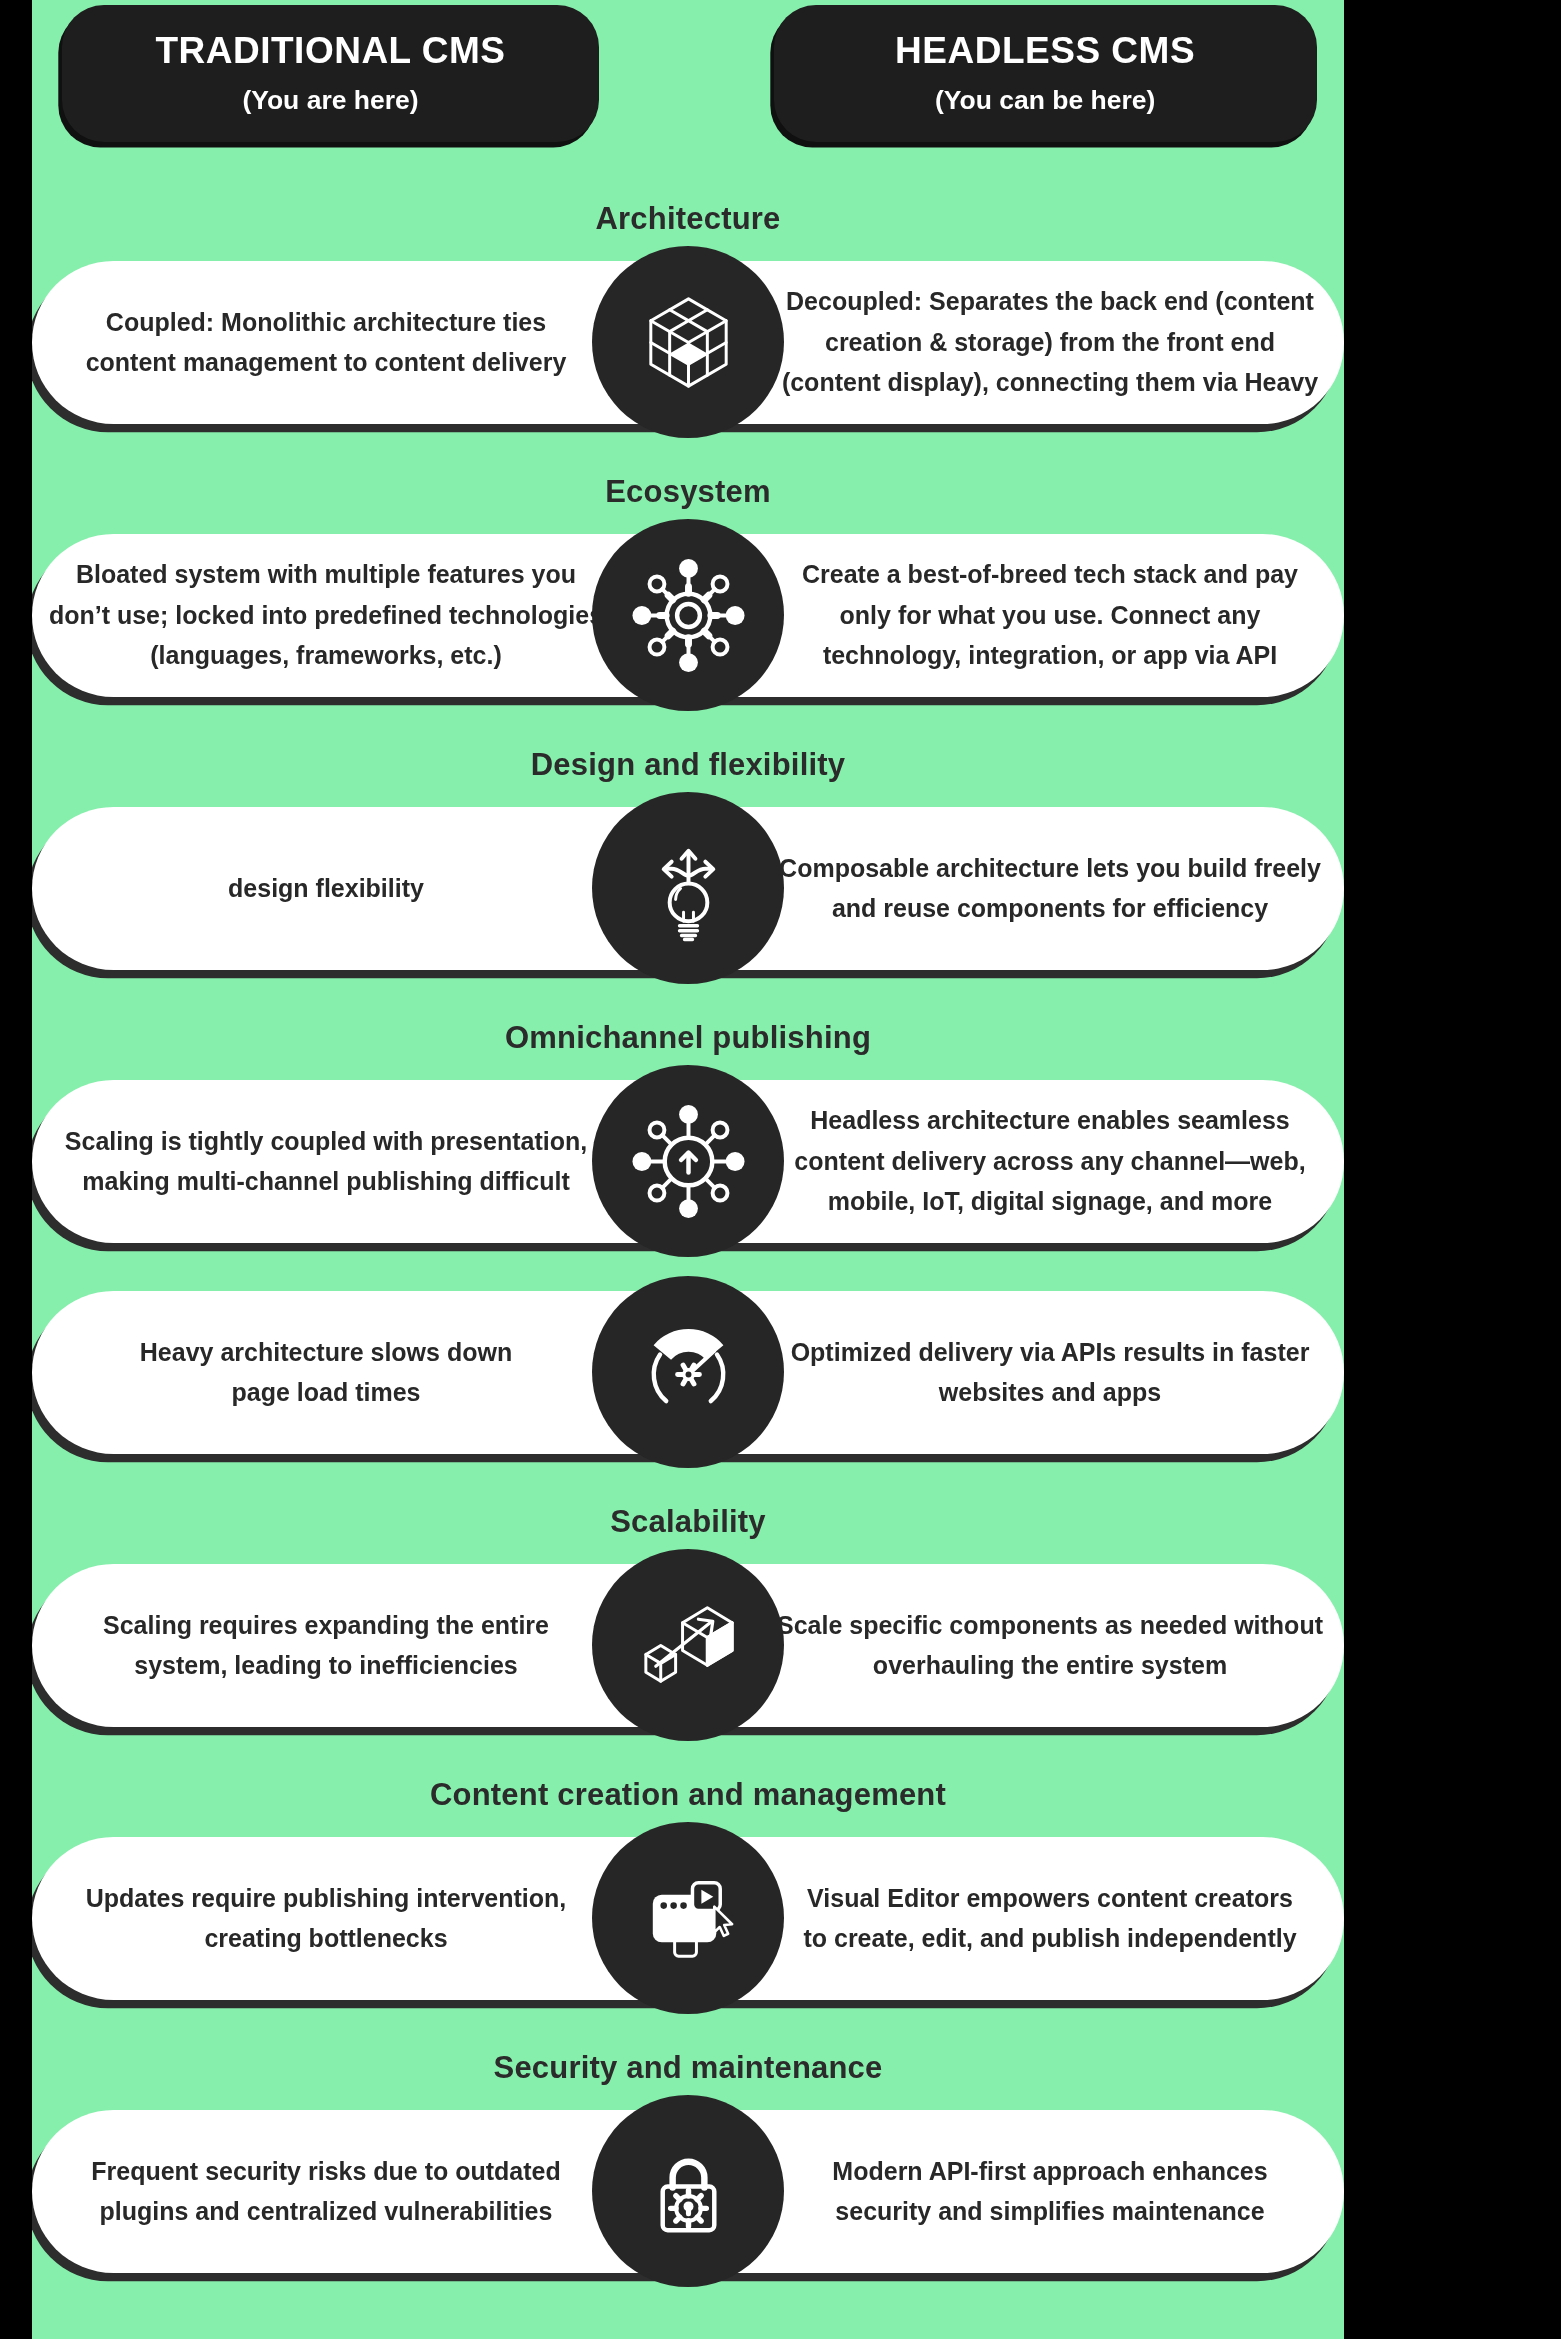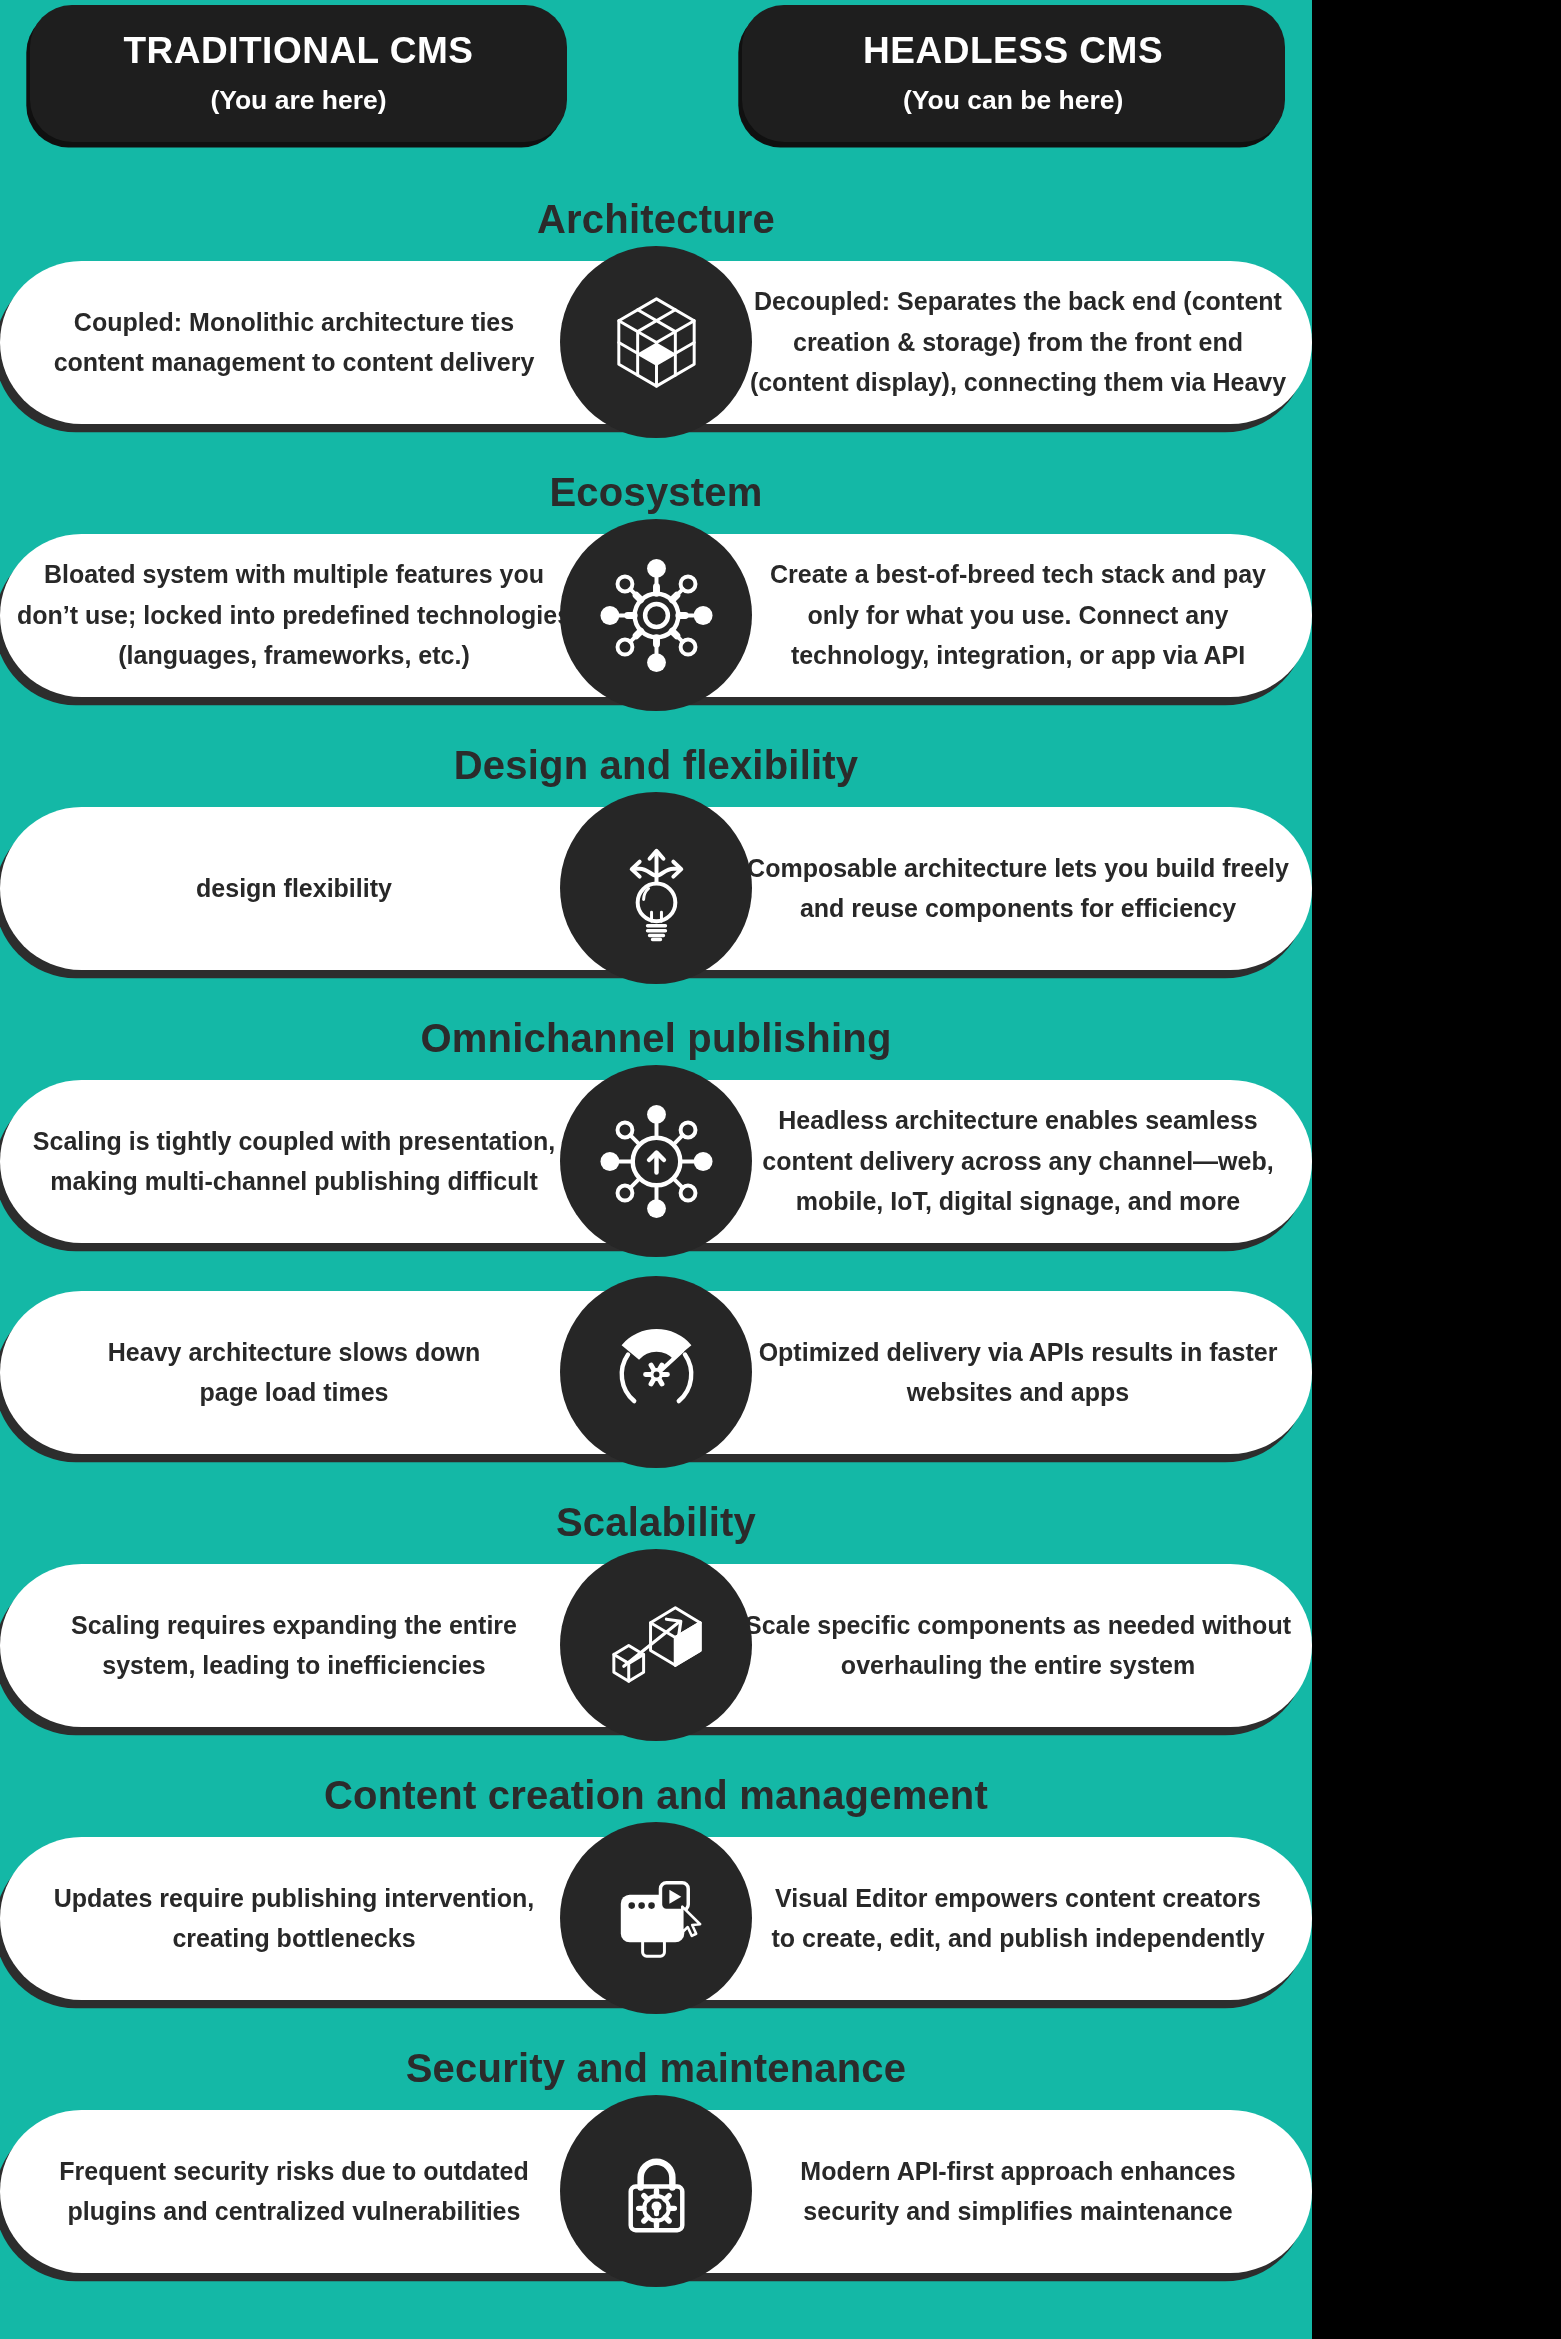--- a/index.html
+++ b/index.html
@@ -1,28 +1,28 @@
 <!DOCTYPE html>
 <html style="font-size:14.6px"><head>
 <meta charset="utf-8">
 <style>
   html,body{margin:0;padding:0;background:#000;}
-  .page{position:relative;width:1312px;height:2339px;background:#14b8a6;overflow:hidden;
-        font-family:"Liberation Sans",sans-serif;}
+  .page{position:relative;width:1312px;height:2339px;background:#86efac;overflow:hidden;
+        font-family:"Liberation Sans",sans-serif;margin-left:32px;}
   
   .headers{display:flex;justify-content:space-between;padding:4.6px 27.4px 0 30px;}
   .hpill{background:#1e1e1e;border-radius:42px;height:137px;display:flex;flex-direction:column;
          align-items:center;justify-content:center;gap:12.8px;box-shadow:-3.7px 5.5px 0 #101010;}
   .hpill.hl{width:537px}
   .hpill.hr{width:543px}
   .htitle{color:#fff;font-size:37px;font-weight:bold;letter-spacing:0.5px;}
   .hsub{color:#fff;font-size:26.5px;font-weight:bold;}
   
   .sections{margin-top:57px;}
-  .stitle{font-size:40px;line-height:40px;font-weight:bold;color:#2b2b2b;text-align:center;
+  .stitle{font-size:31px;line-height:40px;font-weight:bold;color:#2b2b2b;text-align:center;
           margin:0 0 22px;letter-spacing:0.2px;}
   .row{position:relative;height:163px;margin:0 0 48px;}
   .pill{position:absolute;inset:0;background:#fff;border-radius:110px;
         box-shadow:-5.5px 8.2px 0 #2d2d2d;display:flex;align-items:center;}
   .cell{width:50%;box-sizing:border-box;display:flex;justify-content:center;align-items:center;}
   .cell.cl{padding:0 114px 0 46px;}
   .cell.cr{padding:0 46px 0 114px;}
   .cell p{margin:0;font-size:25px;font-weight:bold;color:#282828;line-height:1.62;
           text-align:center;white-space:nowrap;}
   .ln{display:block;}

